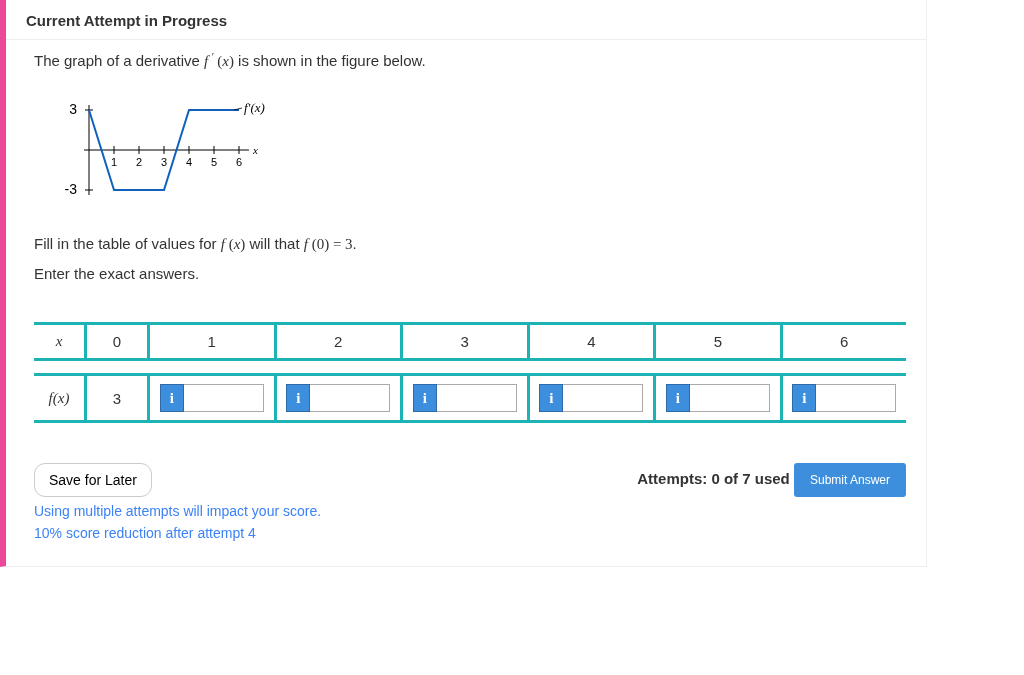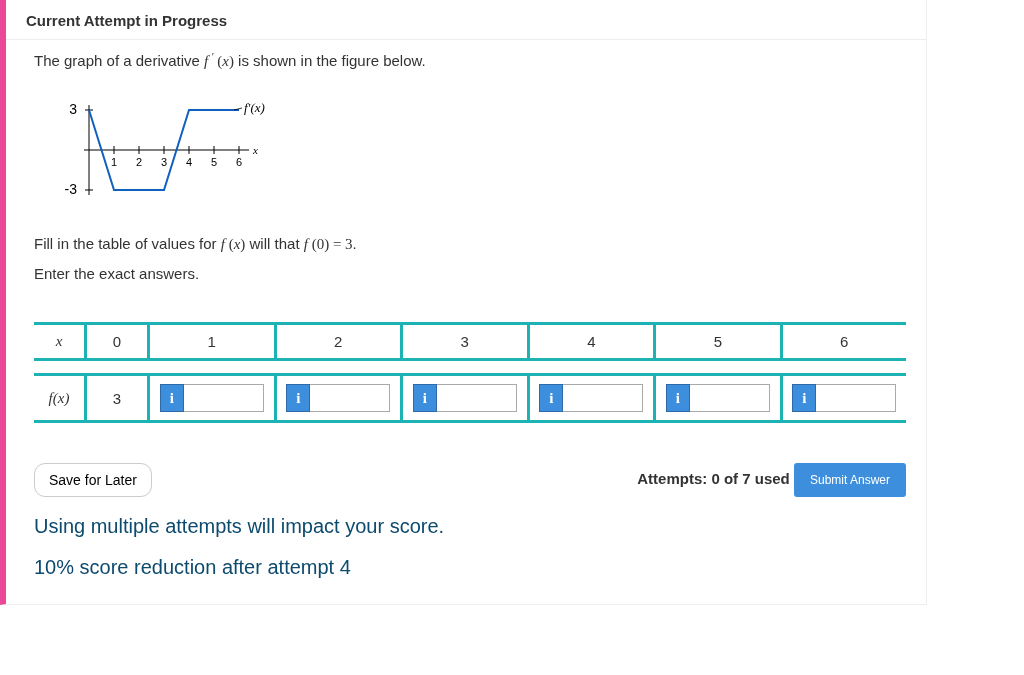--- a/index.html
+++ b/index.html
@@ -114,23 +114,23 @@
   .submit-btn {
     background: #3e8ede;
     color: #fff;
     border: none;
     padding: 10px 16px;
     font-size: 12px;
     cursor: pointer;
     border-radius: 3px;
   }
   .warning {
-    color: #0c4a6e;
-    font-size: 20px;
-    margin-top: 18px;
+    color: #3b82f6;
+    font-size: 14px;
+    margin-top: 6px;
   }
 </style>
 </head>
 <body>
 
 <div class="container">
   <div class="section-title">Current Attempt in Progress</div>
 
   <div class="content">
     <div class="prompt">

